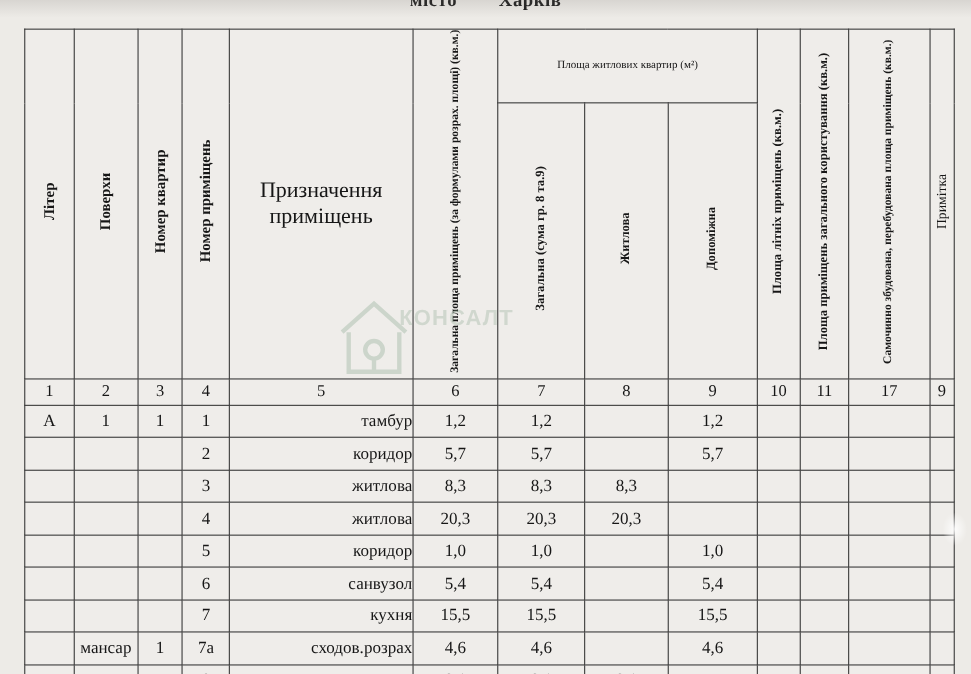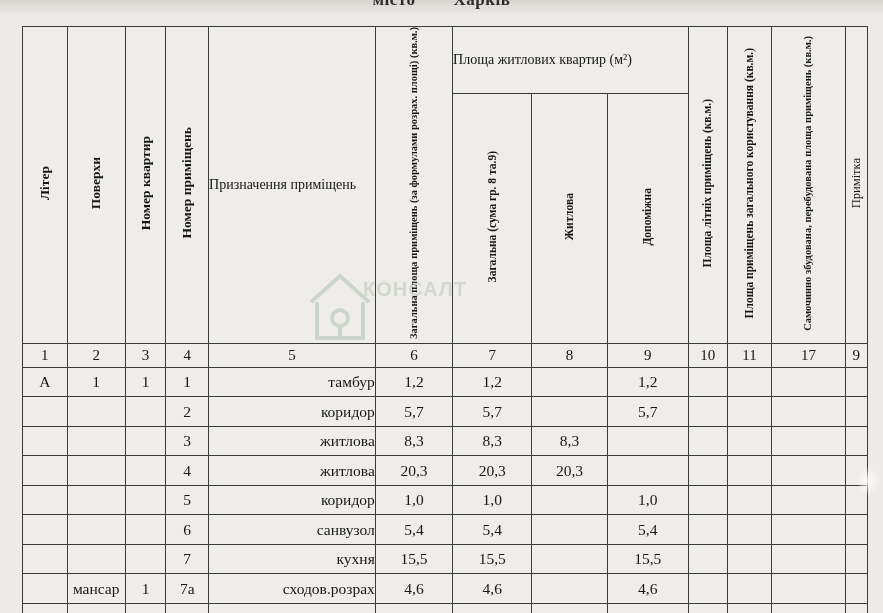--- a/index.html
+++ b/index.html
@@ -72,30 +72,31 @@
   }
   .vert .rot.tiny {
     font-size: 10.5px;
     font-weight: bold;
   }
   .vert .rot.plain {
     font-size: 12.5px;
     font-weight: normal;
   }
   .hcenter {
-    vertical-align: middle;
-    font-weight: bold;
-    font-size: 14px;
+    text-align: center;
+    vertical-align: middle;
+    font-weight: bold;
+    font-size: 20px;
     line-height: 1.2;
   }
   .grp-title {
-    text-align: left;
-    vertical-align: middle;
-    font-weight: bold;
-    font-size: 14px;
+    text-align: center;
+    vertical-align: middle;
+    font-weight: bold;
+    font-size: 10px;
     height: 42px;
     line-height: 1.25;
   }
   .numrow td {
     height: 23px;
     text-align: center;
     vertical-align: middle;
     font-size: 15px;
   }
   .drow td {

